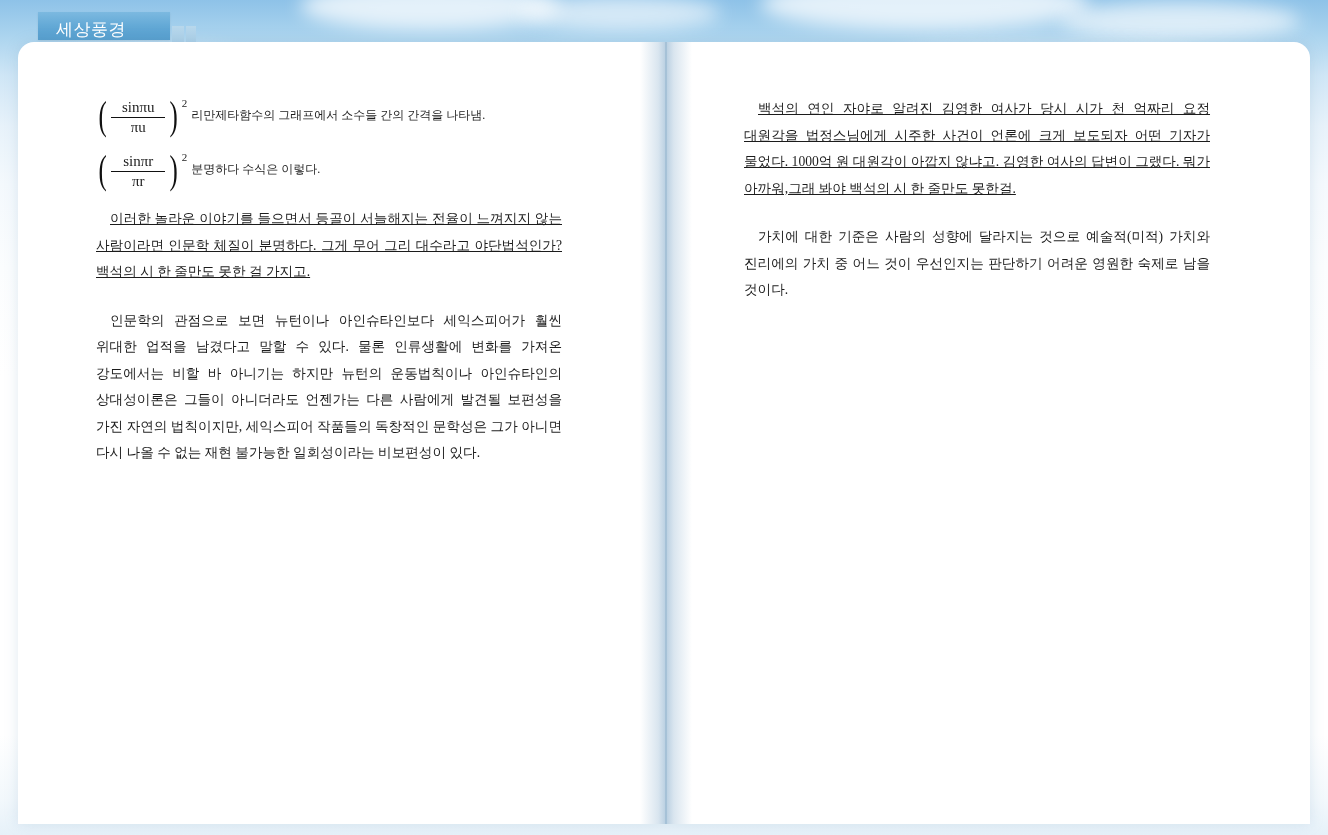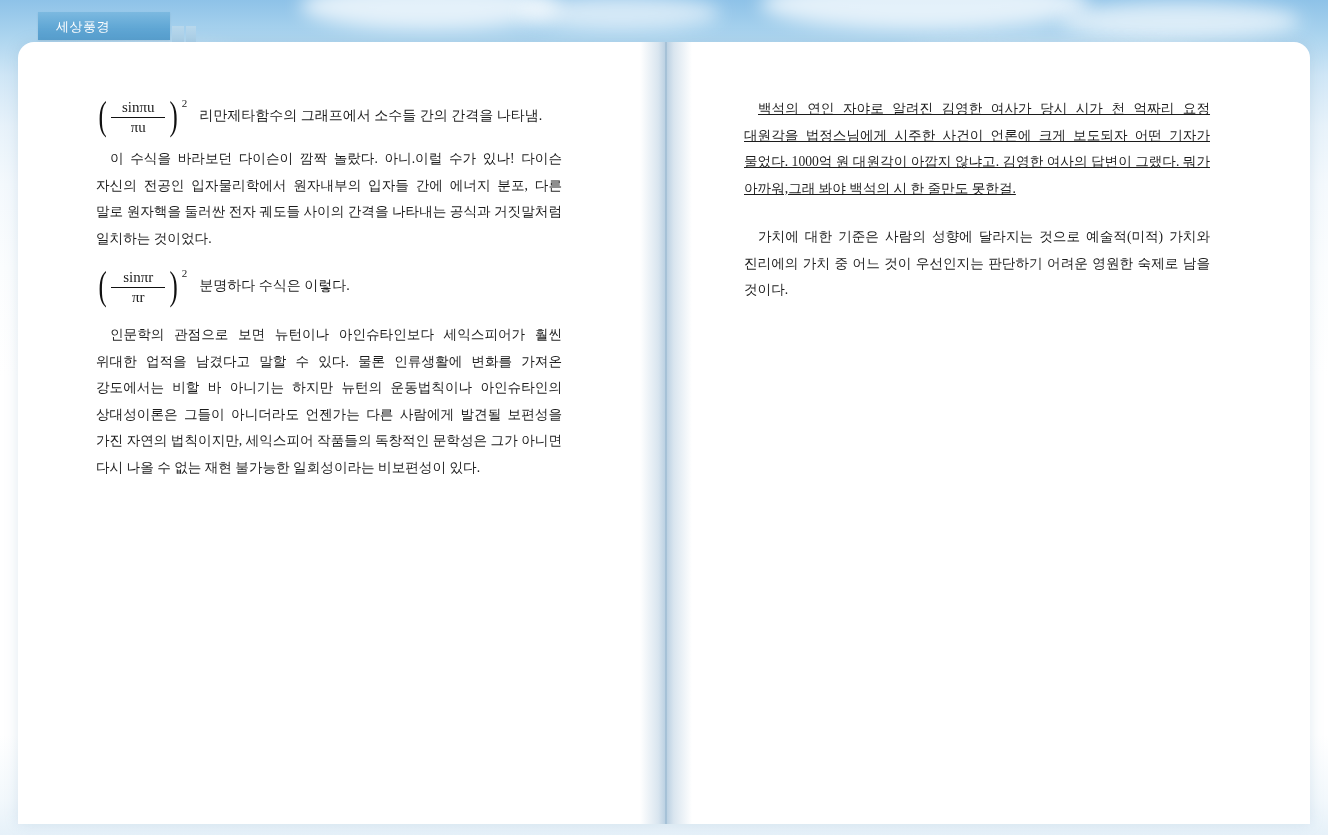--- a/index.html
+++ b/index.html
@@ -41,21 +41,21 @@
     top: 12px;
     width: 132px;
     height: 28px;
     background: linear-gradient(180deg, #7cb9e0 0%, #63a9d6 50%, #549dcd 100%);
     box-shadow: 0 1px 2px rgba(0,0,0,0.08);
   }
   .chapter-tab .label {
     display: block;
     padding: 6px 0 0 18px;
     color: #ffffff;
-    font-size: 13px;
+    font-size: 17px;
     font-family: Liberation Sans, sans-serif;
     letter-spacing: .5px;
     white-space: nowrap;
   }
   .tab-stub {
     position: absolute;
     top: 26px;
     height: 16px;
     background: linear-gradient(180deg, #bcd9ec 0%, #a9cee6 100%);
     opacity: .85;
@@ -113,22 +113,22 @@
   p.gap { margin-bottom: 22px; text-decoration: underline; }
 
   
   .formula-row {
     display: flex;
     align-items: center;
     margin: 0 0 10px 0;
   }
   .formula-row.second { margin-top: 14px; margin-bottom: 16px; }
   .formula-caption {
-    margin-left: 12px;
-    font-size: 14px;
+    margin-left: 4px;
+    font-size: 12px;
     color: #1c1c1c;
     line-height: 1.6;
   }
   .formula {
     display: inline-flex;
     align-items: flex-start;
     font-family: "Liberation Serif", serif;
   }
   .paren {
     font-size: 40px;
@@ -197,36 +197,36 @@
           <span class="num mathvar">sinπu</span>
           <span class="bar"></span>
           <span class="den mathvar">πu</span>
         </span>
         <span class="paren">)</span>
         <span class="sup">2</span>
       </span>
       <span class="formula-caption">리만제타함수의 그래프에서 소수들 간의 간격을 나타냄.</span>
     </div>
 
-    <p class="para">이 수식을 바라보던 다이슨이 깜짝 놀랐다. 아니.이럴 수가 있나! 다이슨 자신의 전공인 입자물리학에서 원자내부의 입자들 간에 에너지 분포, 다른 말로 원자핵을 둘러싼 전자 궤도들 사이의 간격을 나타내는 공식과 거짓말처럼 일치하는 것이었다.</p>
 
     <div class="formula-row second">
       <span class="formula">
         <span class="paren">(</span>
         <span class="frac">
           <span class="num mathvar">sinπr</span>
           <span class="bar"></span>
           <span class="den mathvar">πr</span>
         </span>
         <span class="paren">)</span>
         <span class="sup">2</span>
       </span>
       <span class="formula-caption">분명하다 수식은 이렇다.</span>
     </div>
 
+    <p class="para gap">이러한 놀라운 이야기를 들으면서 등골이 서늘해지는 전율이 느껴지지 않는 사람이라면 인문학 체질이 분명하다. 그게 무어 그리 대수라고 야단법석인가? 백석의 시 한 줄만도 못한 걸 가지고.</p>
     <p class="para">인문학의 관점으로 보면 뉴턴이나 아인슈타인보다 세익스피어가 훨씬 위대한 업적을 남겼다고 말할 수 있다. 물론 인류생활에 변화를 가져온 강도에서는 비할 바 아니기는 하지만 뉴턴의 운동법칙이나 아인슈타인의 상대성이론은 그들이 아니더라도 언젠가는 다른 사람에게 발견될 보편성을 가진 자연의 법칙이지만, 세익스피어 작품들의 독창적인 문학성은 그가 아니면 다시 나올 수 없는 재현 불가능한 일회성이라는 비보편성이 있다.</p>
   </div>
 
   <div class="col right">
     <p class="para gap">백석의 연인 자야로 알려진 김영한 여사가 당시 시가 천 억짜리 요정 대원각을 법정스님에게 시주한 사건이 언론에 크게 보도되자 어떤 기자가 물었다. 1000억 원 대원각이 아깝지 않냐고. 김영한 여사의 답변이 그랬다. 뭐가 아까워,그래 봐야 백석의 시 한 줄만도 못한걸.</p>
     <p class="para">가치에 대한 기준은 사람의 성향에 달라지는 것으로 예술적(미적) 가치와 진리에의 가치 중 어느 것이 우선인지는 판단하기 어려운 영원한 숙제로 남을 것이다.</p>
   </div>
 
 </div>
 

